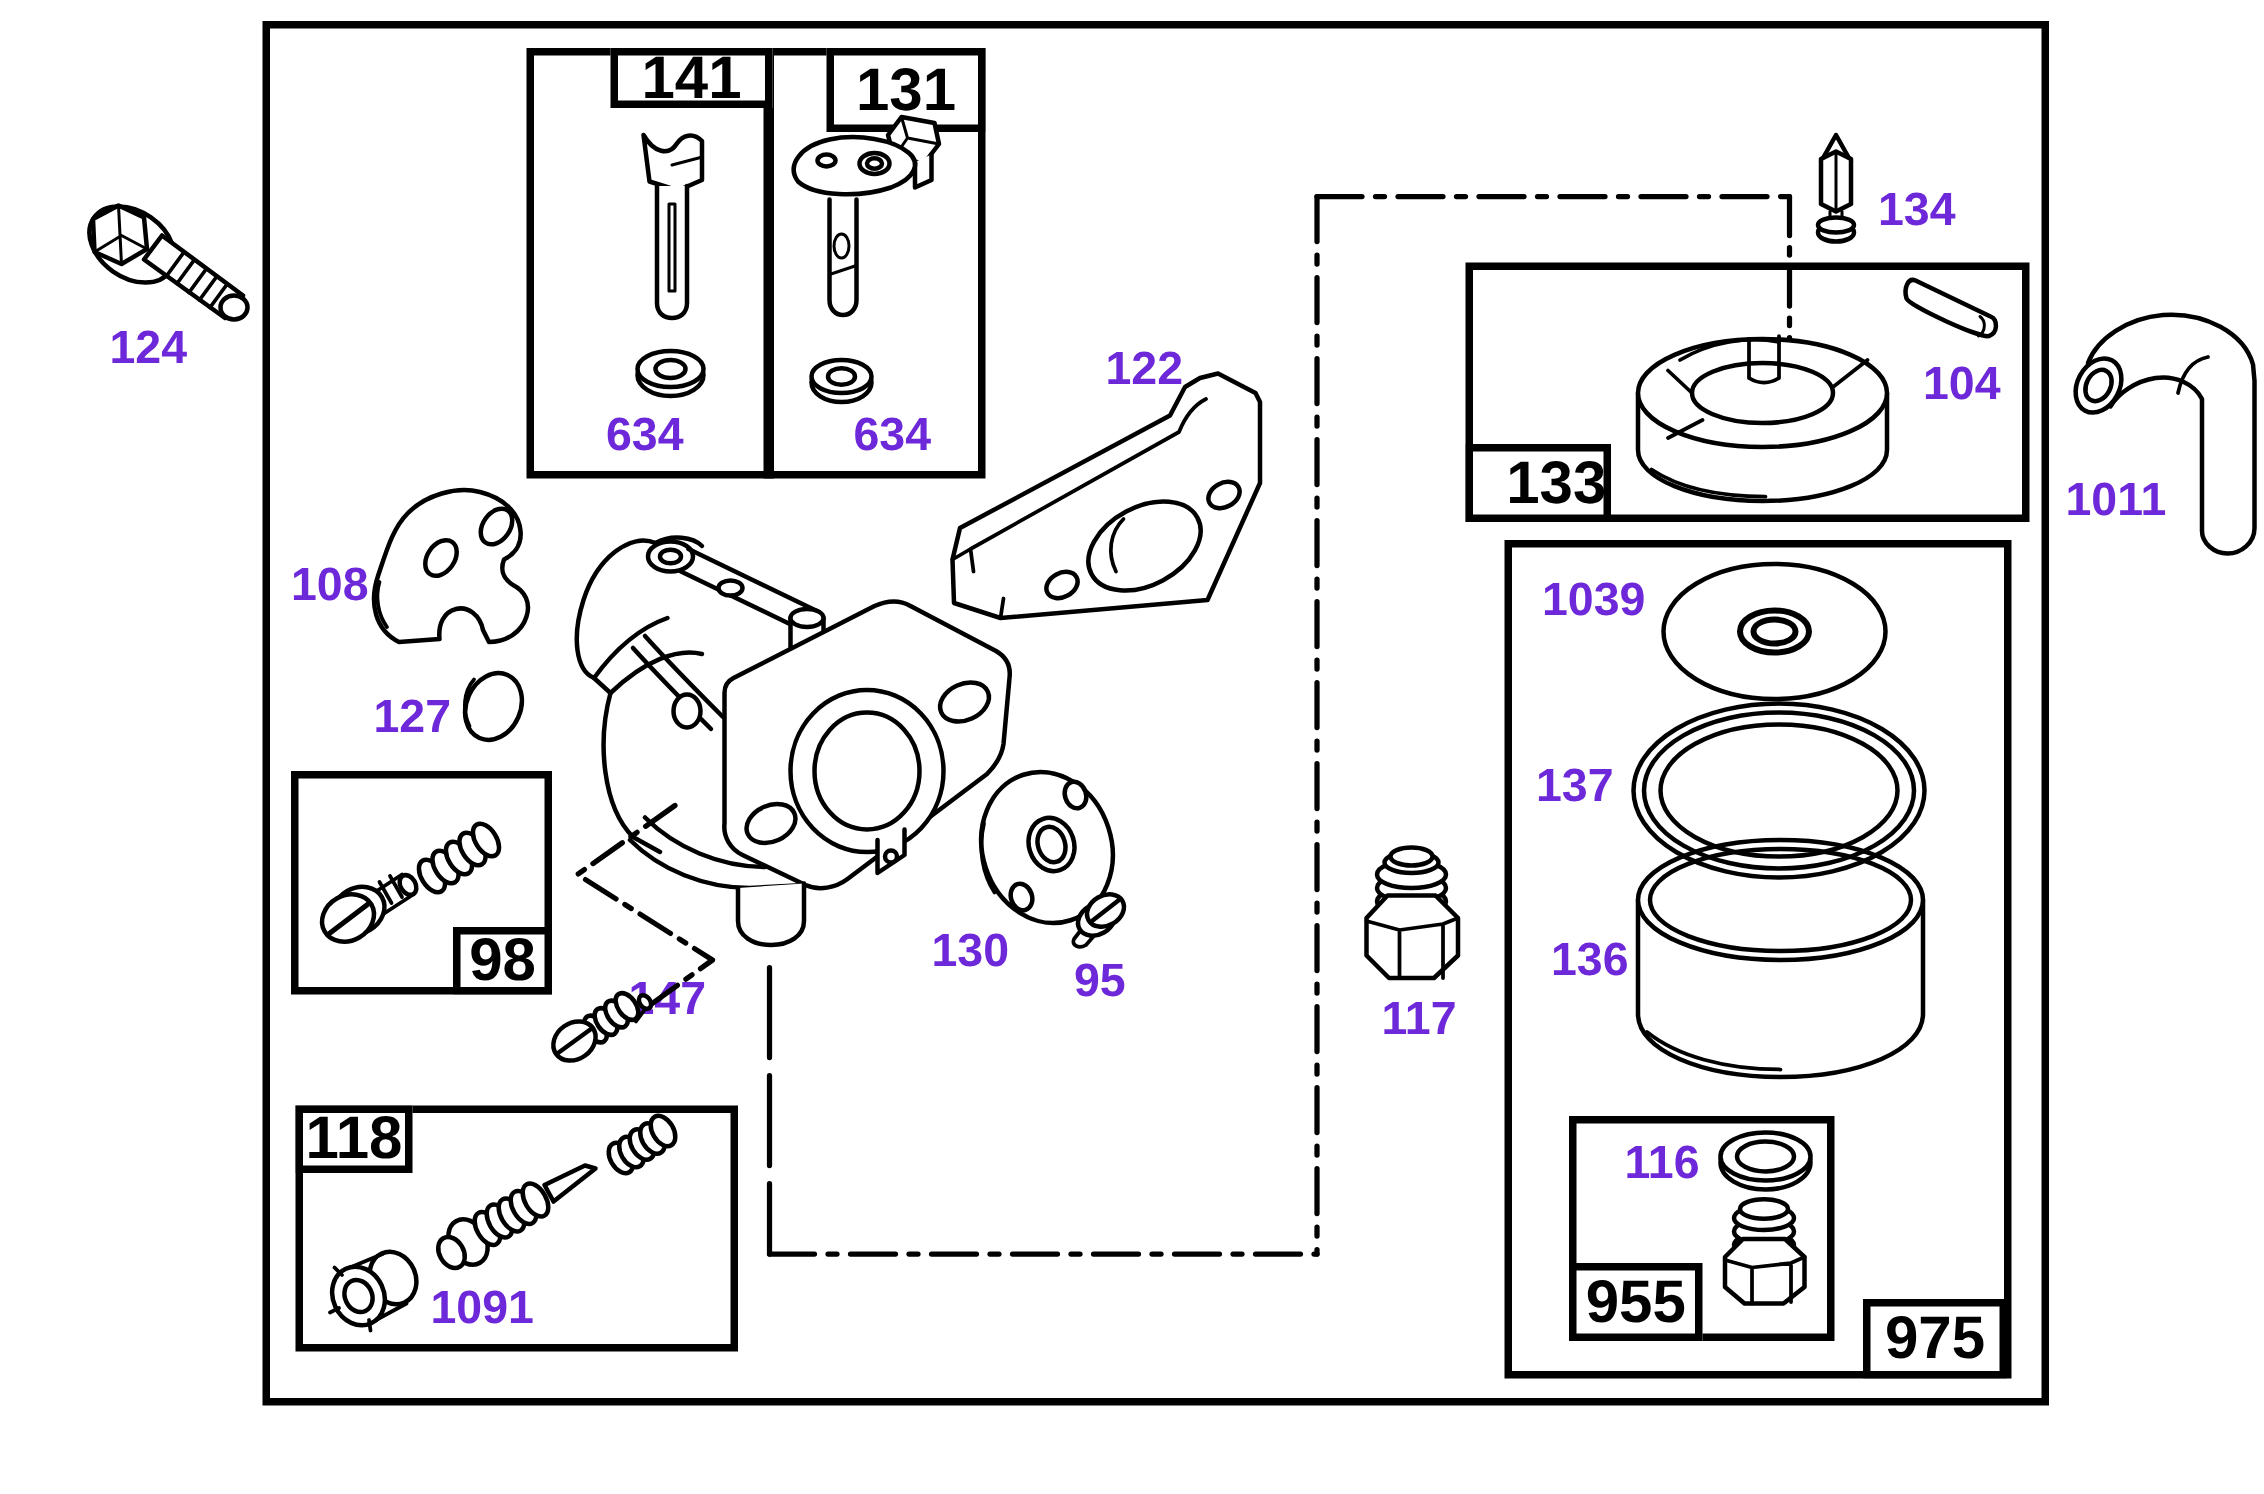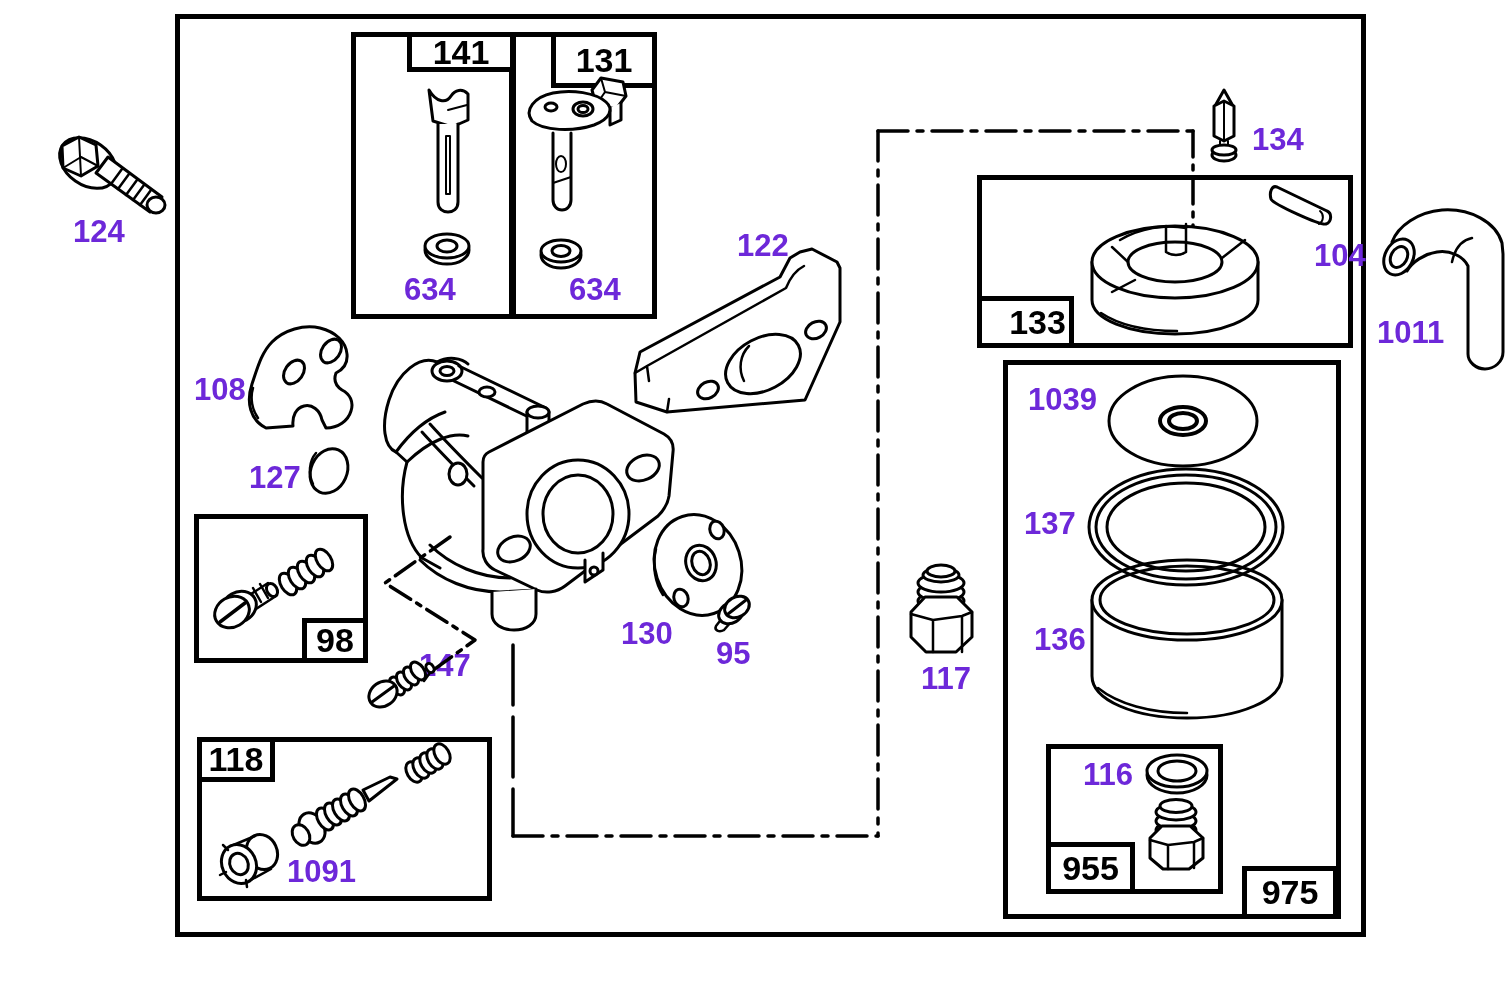--- a/index.html
+++ b/index.html
@@ -1,21 +1,21 @@
 <!DOCTYPE html>
 <html><head>
 <meta charset="utf-8">
 <style>
   html,body{margin:0;padding:0;background:#fff;}
   #stage{position:relative;width:1509px;height:996px;background:#ffffff;overflow:hidden;
          font-family:"Liberation Sans",sans-serif;}
   .cbox{position:absolute;border:5px solid #000;background:transparent;box-sizing:border-box;z-index:1;}
   .tab{position:absolute;border:5px solid #000;background:#fff;box-sizing:border-box;z-index:2;
        display:flex;align-items:center;justify-content:center;
-       font-weight:bold;font-size:34px;color:#000;letter-spacing:0;}
+       font-weight:bold;font-size:40px;color:#000;letter-spacing:0;}
   .lbl{position:absolute;z-index:2;font-weight:bold;font-size:31px;color:#6d28d9;white-space:nowrap;}
   #art{position:absolute;left:0;top:0;z-index:3;pointer-events:none;}
   #art path,#art ellipse,#art circle,#art rect{vector-effect:none;}
 </style>
 </head>
 <body>
 
 <div id="stage">
 
   <div class="cbox" style="left:175px;top:14px;width:1191px;height:923px;"></div>
@@ -46,21 +46,21 @@
       <span>955</span>
     </div>
   <div class="tab" style="left:1242px;top:866px;width:96px;height:53px;">
       <span>975</span>
     </div>
 
   <div class="lbl" style="left:73px;top:214px;">124</div>
   <div class="lbl" style="left:404px;top:272px;">634</div>
   <div class="lbl" style="left:569px;top:272px;">634</div>
   <div class="lbl" style="left:1252px;top:122px;">134</div>
-  <div class="lbl" style="left:1282px;top:238px;margin-left:32px;">104</div>
+  <div class="lbl" style="left:1282px;top:238px;">104</div>
   <div class="lbl" style="left:1377px;top:315px;text-align:center;">1011</div>
   <div class="lbl" style="left:737px;top:228px;">122</div>
   <div class="lbl" style="left:194px;top:372px;">108</div>
   <div class="lbl" style="left:249px;top:460px;">127</div>
   <div class="lbl" style="left:419px;top:648px;">147</div>
   <div class="lbl" style="left:621px;top:616px;">130</div>
   <div class="lbl" style="left:716px;top:636px;">95</div>
   <div class="lbl" style="left:921px;top:661px;">117</div>
   <div class="lbl" style="left:1028px;top:382px;">1039</div>
   <div class="lbl" style="left:1024px;top:506px;">137</div>

